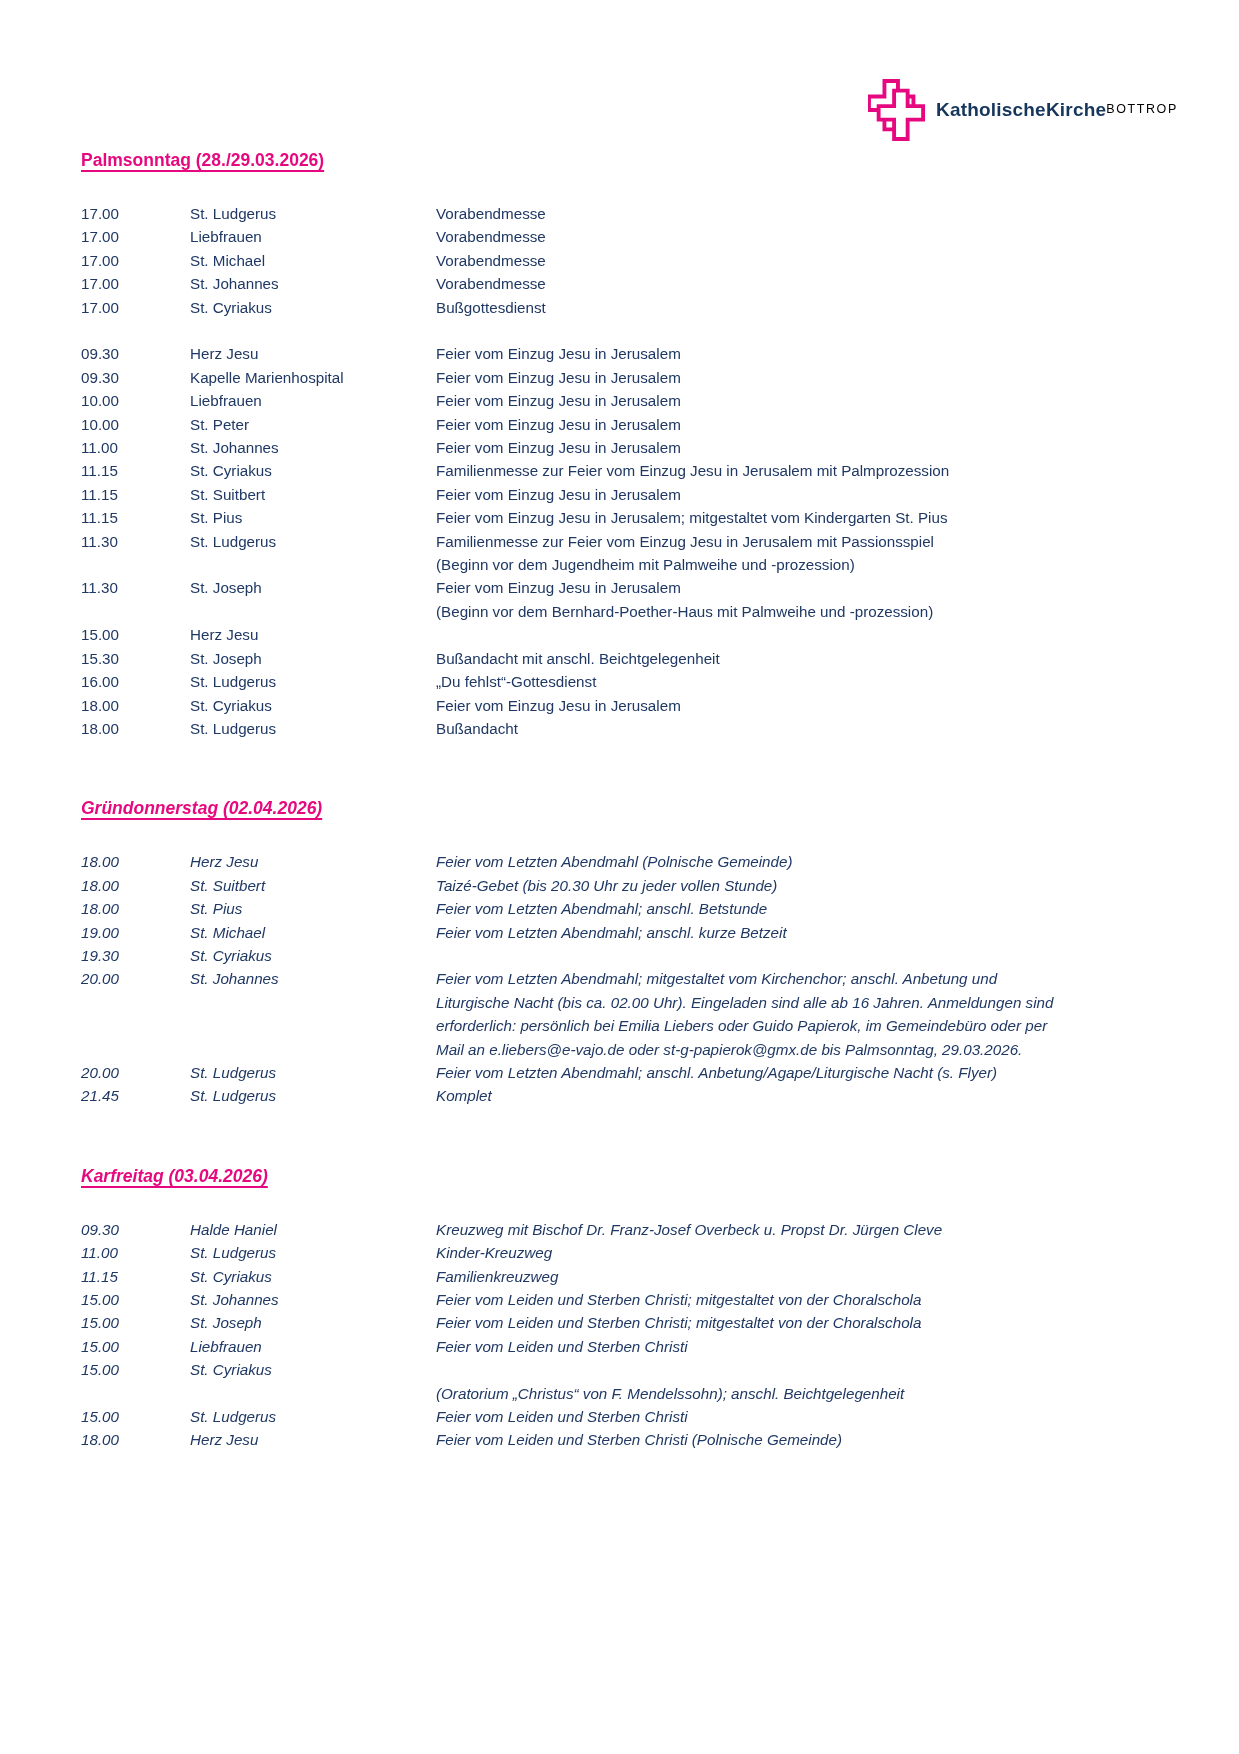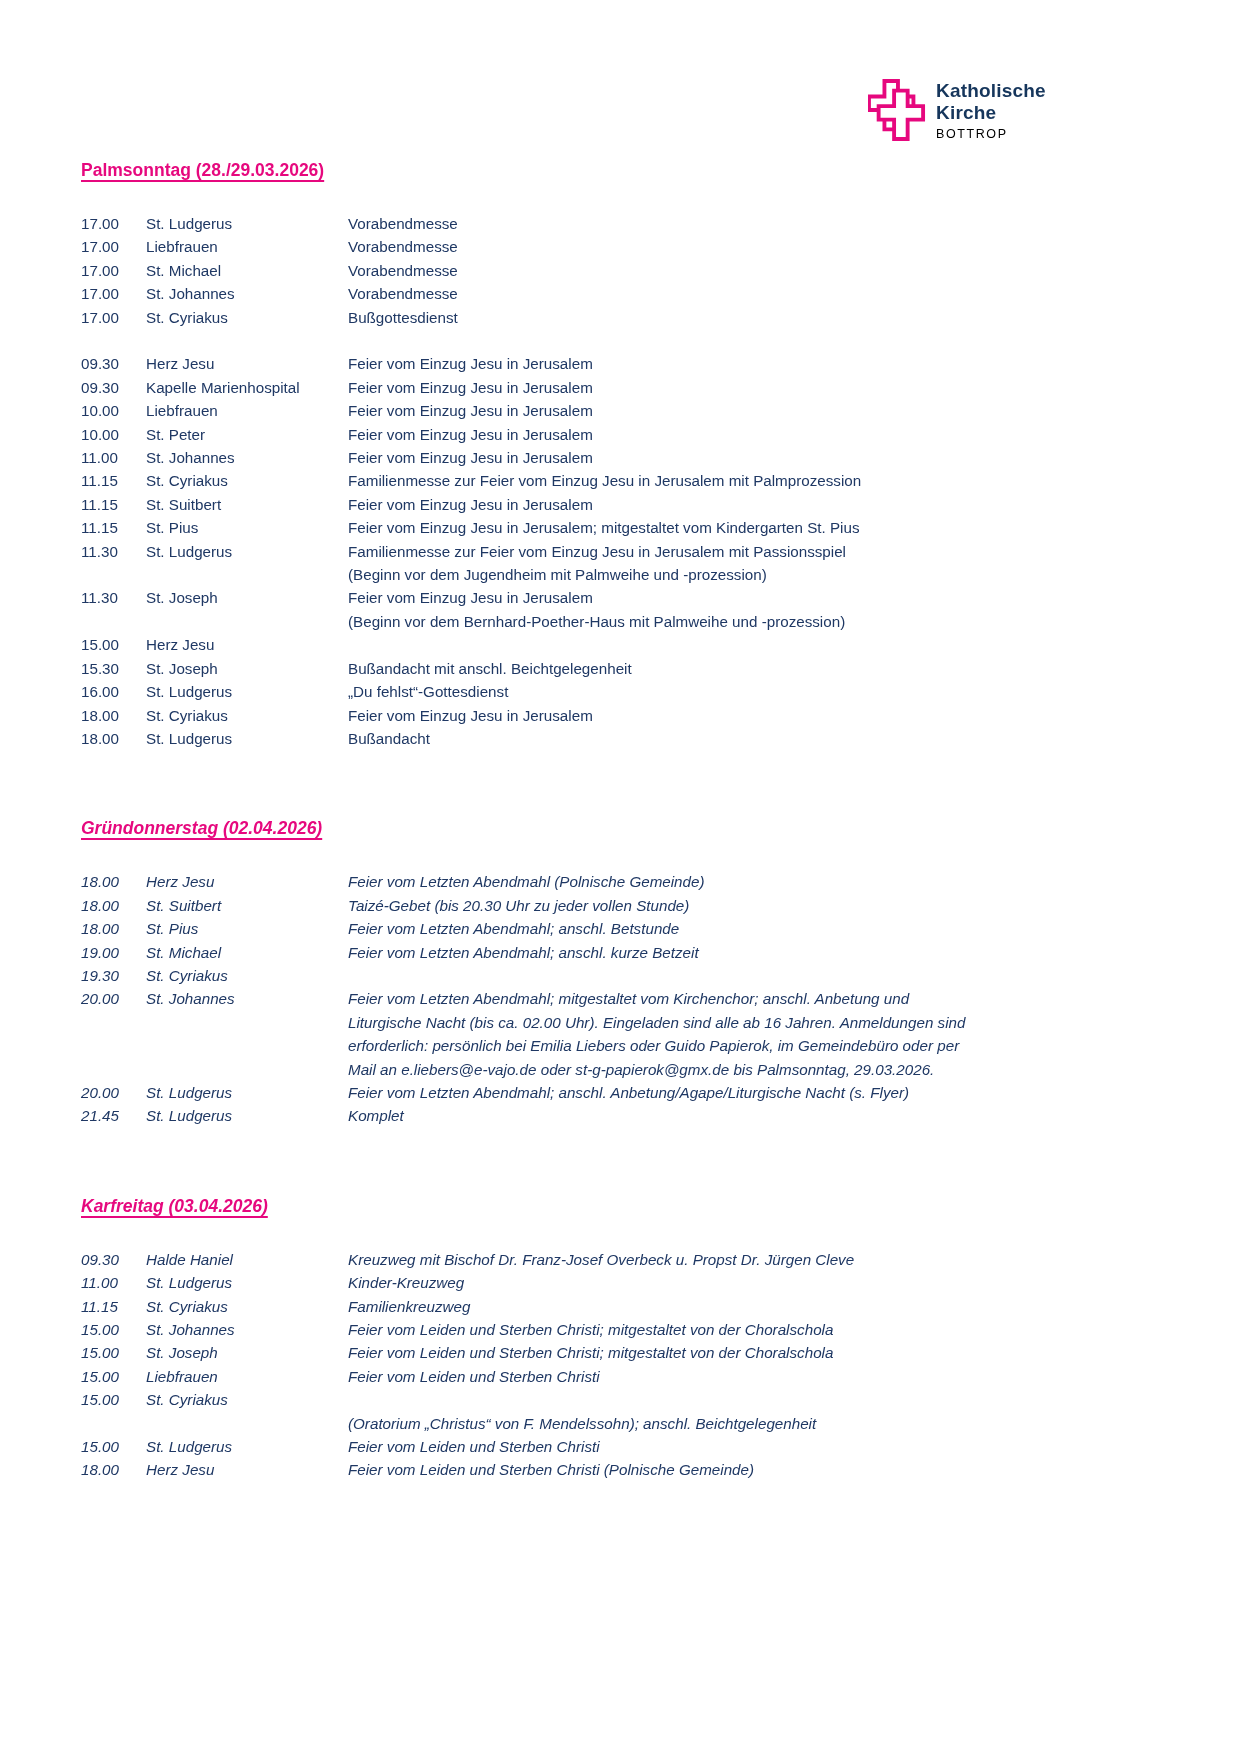--- a/index.html
+++ b/index.html
@@ -15,21 +15,21 @@
   }
   .logo-block {
     position: absolute;
     top: 78px;
     left: 868px;
     display: flex;
     align-items: center;
     gap: 10px;
   }
   .logo-cross { width: 58px; height: 64px; flex: 0 0 auto; }
-  .logo-text-lines { display: flex; flex-direction: column; justify-content: center; }
+  .logo-text-lines { display: flex; flex-direction: row; justify-content: center; }
   .logo-line {
     font-size: 19px;
     font-weight: bold;
     color: #16365C;
     line-height: 22px;
     letter-spacing: 0.2px;
   }
   .logo-city {
     font-size: 12.5px;
     font-weight: normal;
@@ -47,28 +47,28 @@
   .section + .section { margin-top: 58px; font-style: italic; }
   .section-title {
     display: inline-block;
     font-size: 17.5px;
     font-weight: bold;
     color: #E6087E;
     text-decoration: underline;
     text-decoration-thickness: 2px;
     text-underline-offset: 4px;
     margin-bottom: 31px;
-    margin-top: 10px;
   }
   .section-body { font-size: 15.2px; }
   .row {
     display: grid;
     grid-template-columns: 65px 202px 1fr;
     line-height: 23.4px;
     white-space: nowrap;
+    gap: 44px;
   }
   .group-gap { height: 23.4px; }
   .cell { color: #1F3864; }
 </style>
 </head>
 <body>
 
 <div class="page">
 
   <div class="logo-block">

